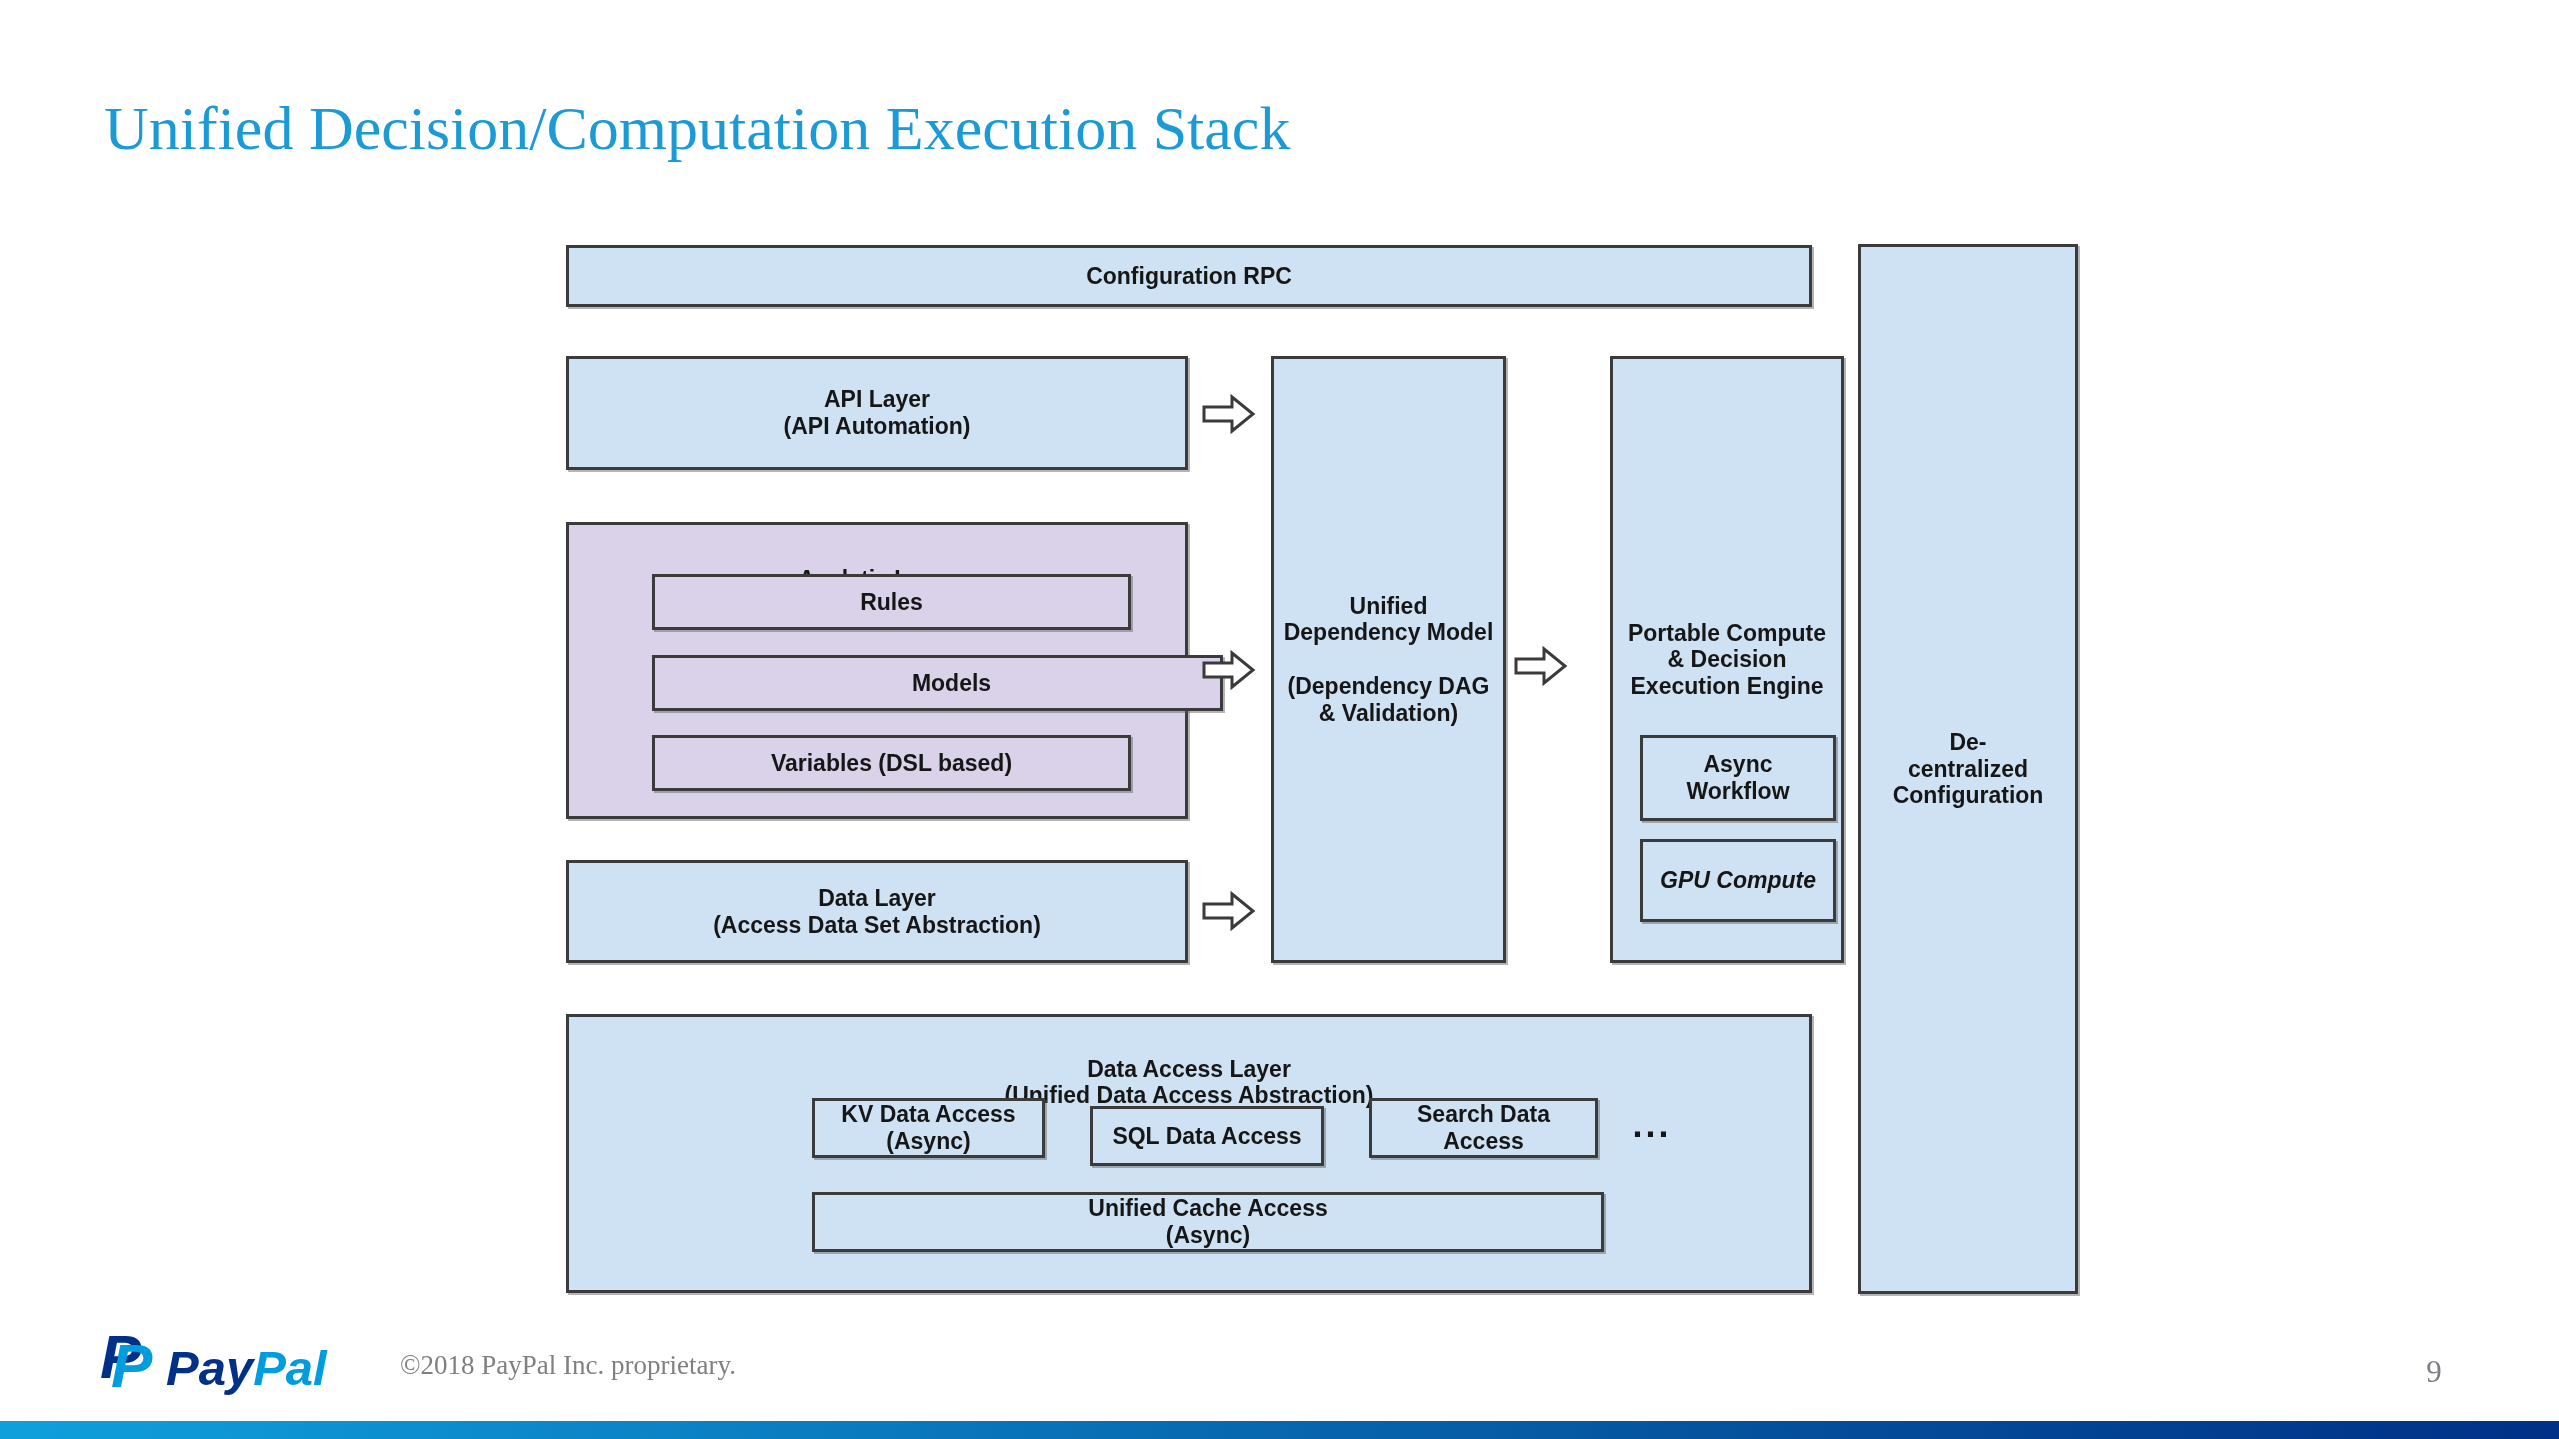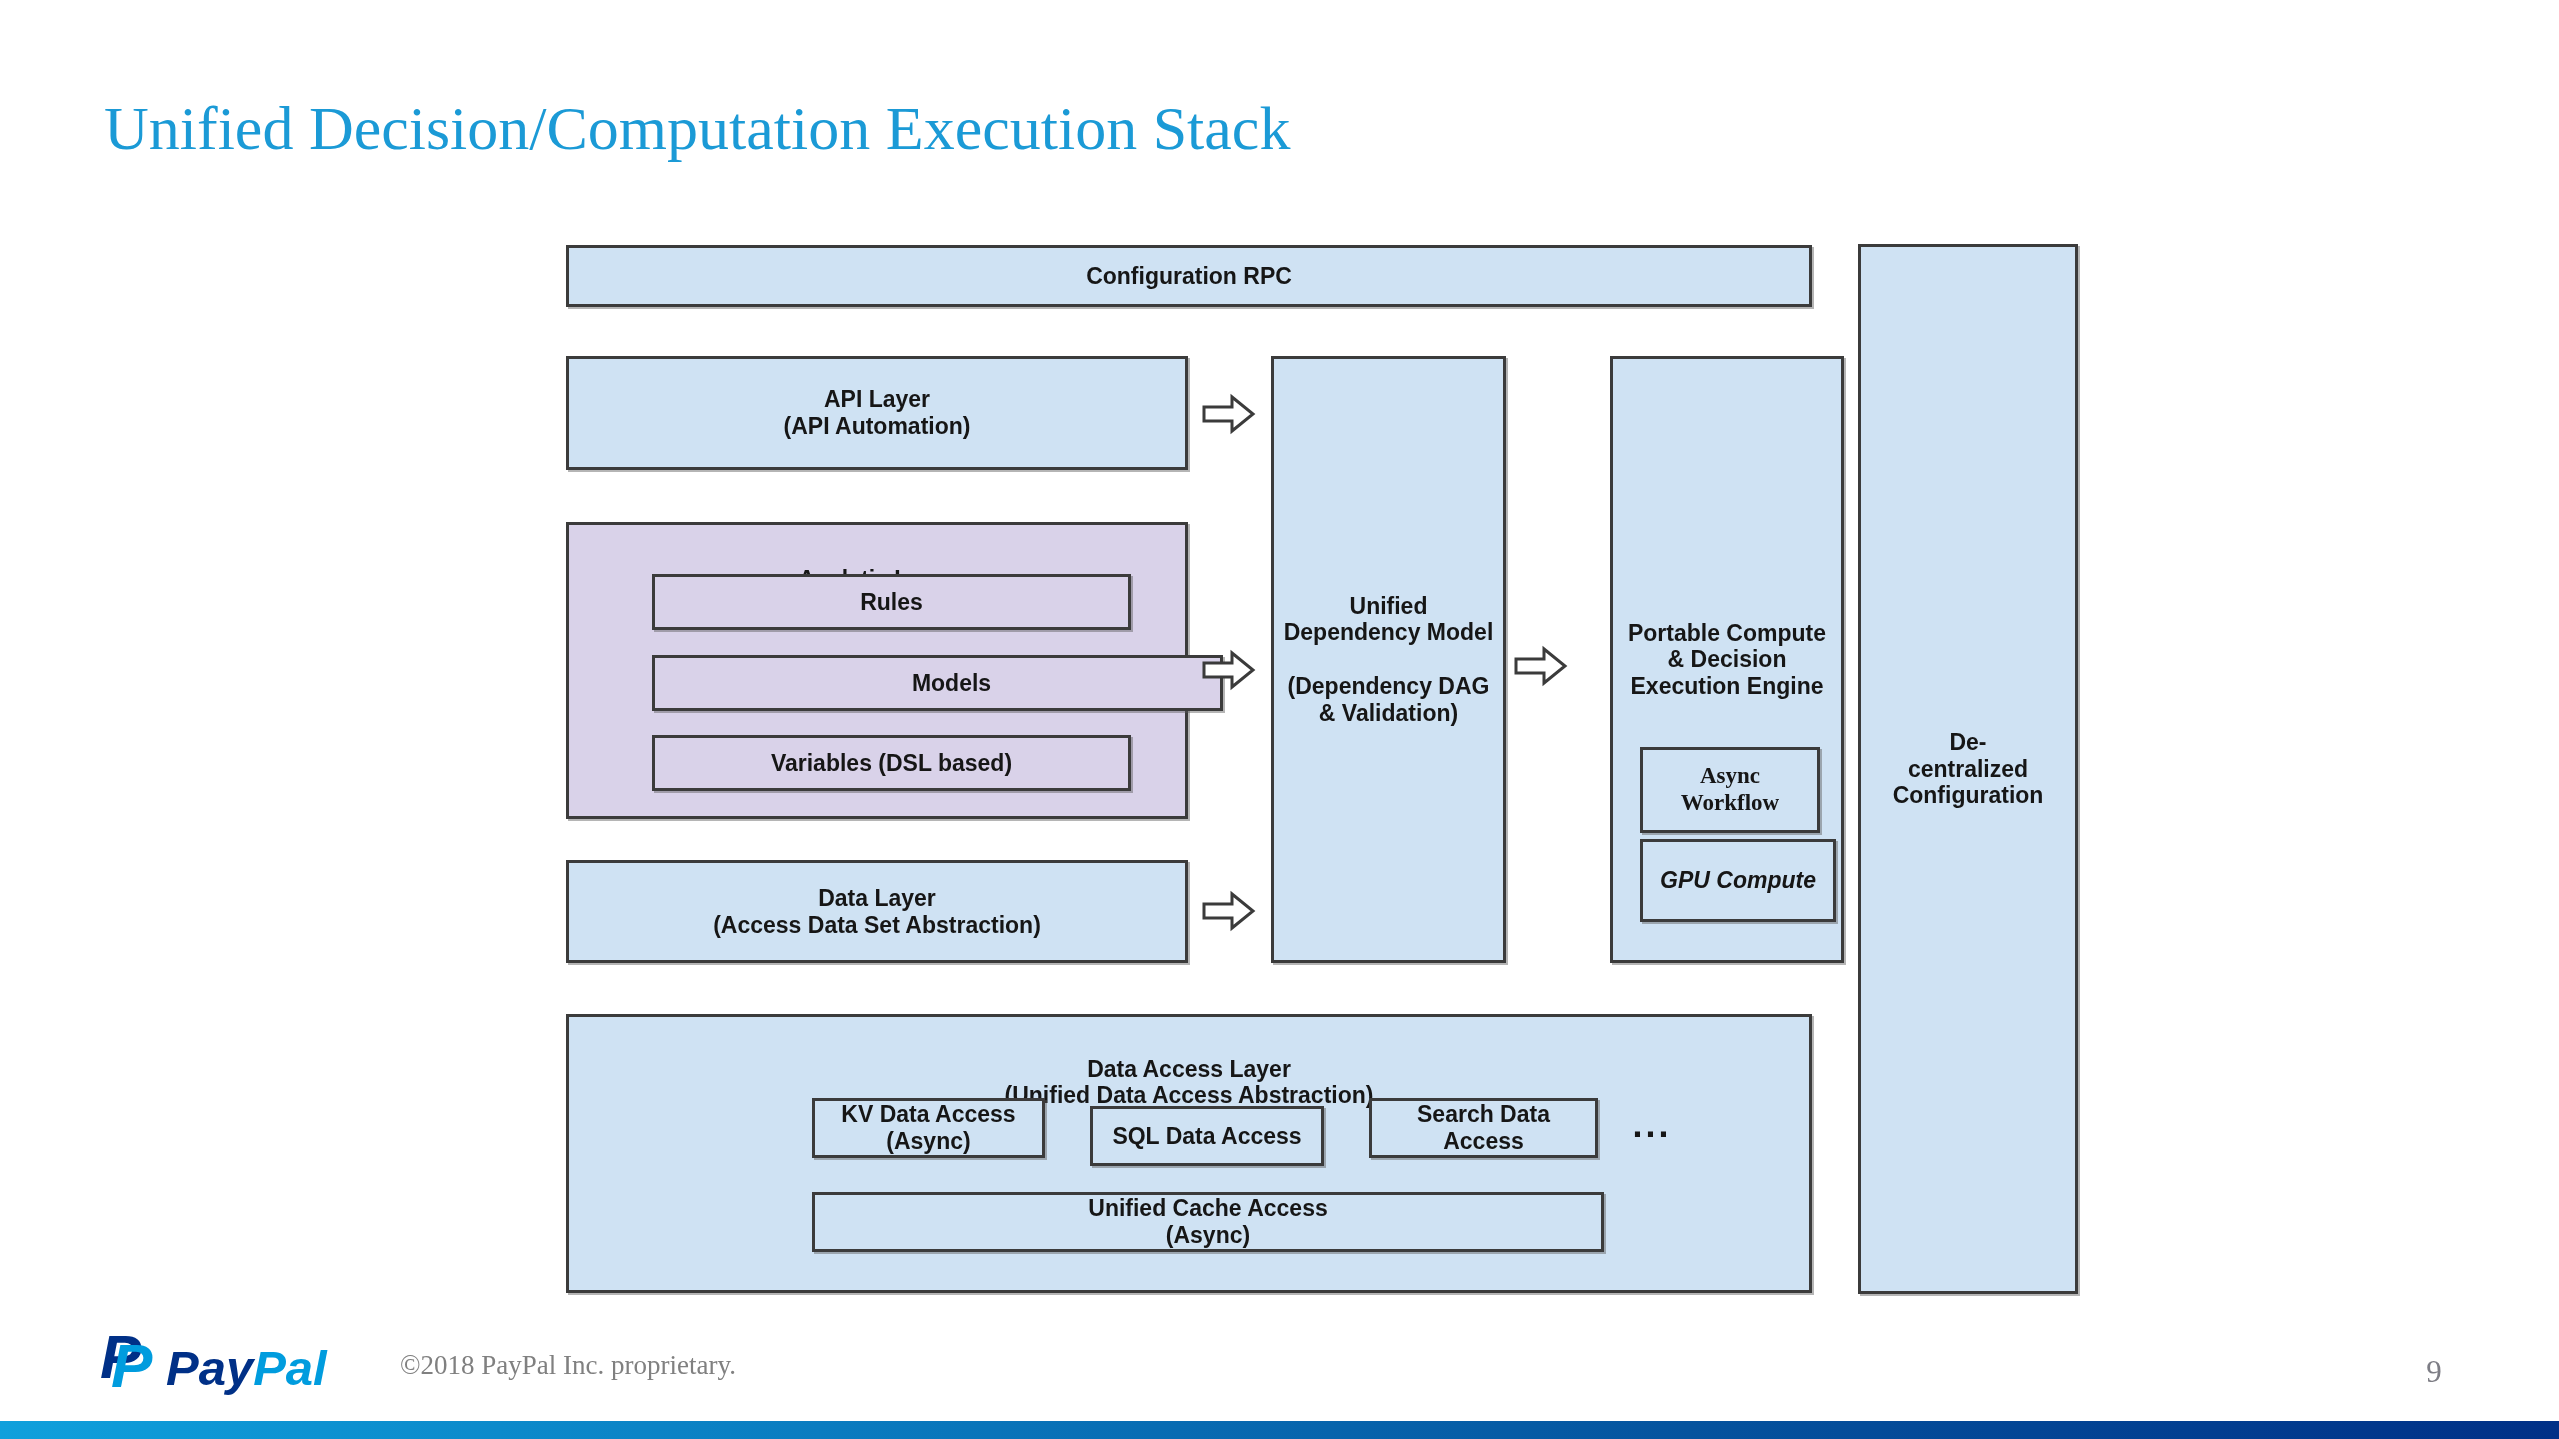--- a/index.html
+++ b/index.html
@@ -82,21 +82,21 @@
 Dependency Model
 
 (Dependency DAG
 &amp; Validation)</span>
   </div>
 
   <div class="box headered" style="left:1578px; top:356px; width:234px; height:607px;margin-left:32px;">
     <div class="box-header" style="position:absolute; left:0; top:50%; transform:translateY(-50%);">Portable Compute
 &amp; Decision
 Execution Engine</div>
-    <div class="box" style="left:27px; top:388px; width:180px; height:86px;font-family:Liberation Serif, serif;">
+    <div class="box" style="left:27px; top:376px; width:196px; height:86px;">
       <span>Async
 Workflow</span>
     </div>
     <div class="box" style="left:27px; top:480px; width:196px; height:83px;font-style:italic;">
       <span>GPU Compute</span>
     </div>
   </div>
 
   <div class="box" style="left:1858px; top:244px; width:220px; height:1050px;">
     <span>De-

